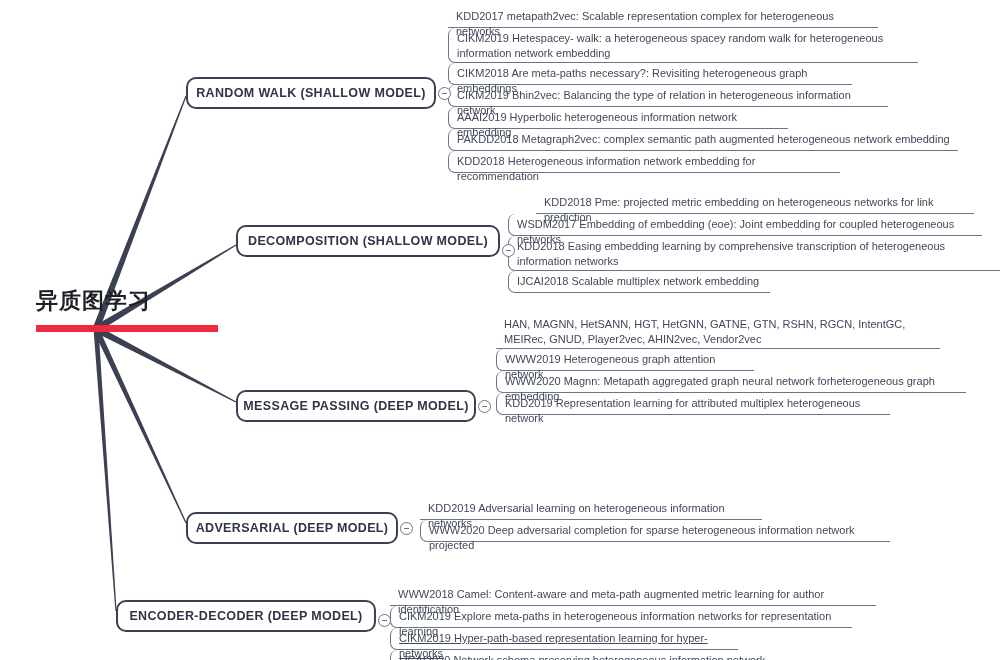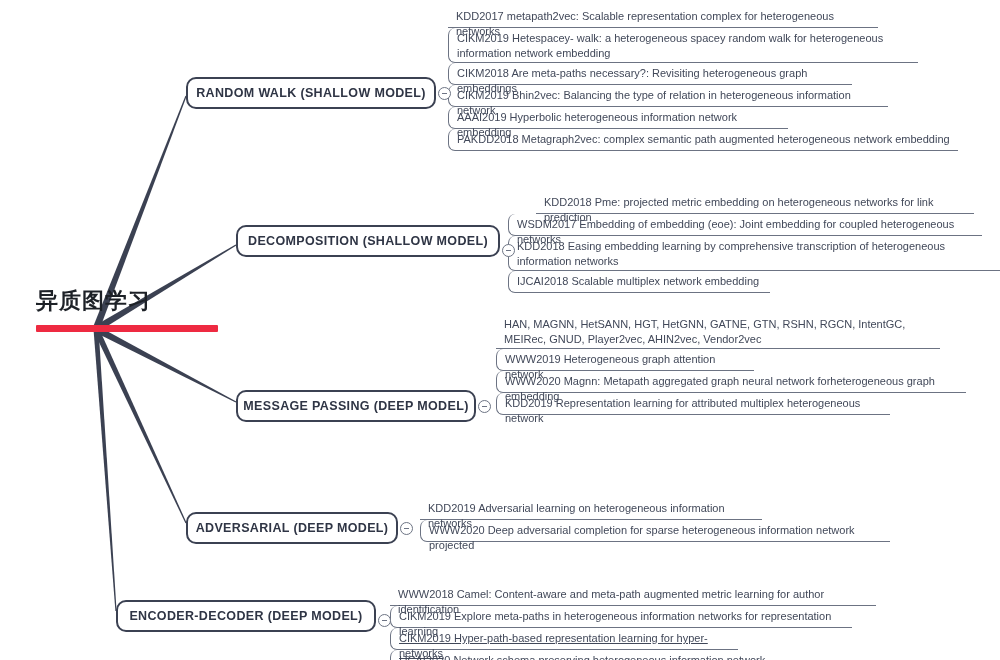--- a/index.html
+++ b/index.html
@@ -170,20 +170,23 @@
         </div>
         <div class="leaf has-left" style="height: 22px; width: 440px; border-bottom-color: rgb(108, 115, 131); border-left-color: rgb(108, 115, 131);">
           <span class="leaf-text" style="color: rgb(65, 72, 89);">CIKM2019 Bhin2vec: Balancing the type of relation in heterogeneous information network</span>
         </div>
         <div class="leaf has-left" style="height: 22px; width: 340px; border-bottom-color: rgb(108, 115, 131); border-left-color: rgb(108, 115, 131);">
           <span class="leaf-text" style="color: rgb(65, 72, 89);">AAAI2019 Hyperbolic heterogeneous information network embedding</span>
         </div>
         <div class="leaf has-left" style="height: 22px; width: 510px; border-bottom-color: rgb(108, 115, 131); border-left-color: rgb(108, 115, 131);">
           <span class="leaf-text" style="color: rgb(65, 72, 89);">PAKDD2018 Metagraph2vec: complex semantic path augmented heterogeneous network embedding</span>
         </div>
+        <div class="leaf has-left" style="height: 22px; width: 392px; border-bottom-color: rgb(108, 115, 131); border-left-color: rgb(108, 115, 131);">
+          <span class="leaf-text" style="color: rgb(65, 72, 89);">KDD2018 Heterogeneous information network embedding for recommendation</span>
+        </div>
       </div>
       <div class="leaf-group" style="left: 508px; top: 192px; width: 492px;">
         <div class="leaf" style="height: 22px; width: 438px; border-bottom-color: rgb(108, 115, 131); margin-left: 28px;">
           <span class="leaf-text" style="color: rgb(65, 72, 89);">KDD2018 Pme: projected metric embedding on heterogeneous networks for link prediction</span>
         </div>
         <div class="leaf has-left" style="height: 22px; width: 474px; border-bottom-color: rgb(108, 115, 131); border-left-color: rgb(108, 115, 131);">
           <span class="leaf-text" style="color: rgb(65, 72, 89);">WSDM2017 Embedding of embedding (eoe): Joint embedding for coupled heterogeneous networks</span>
         </div>
         <div class="leaf has-left" style="height: 35px; width: 492px; border-bottom-color: rgb(108, 115, 131); border-left-color: rgb(108, 115, 131);">
           <span class="leaf-text" style="color: rgb(65, 72, 89);">KDD2018 Easing embedding learning by comprehensive transcription of heterogeneous information networks</span>

